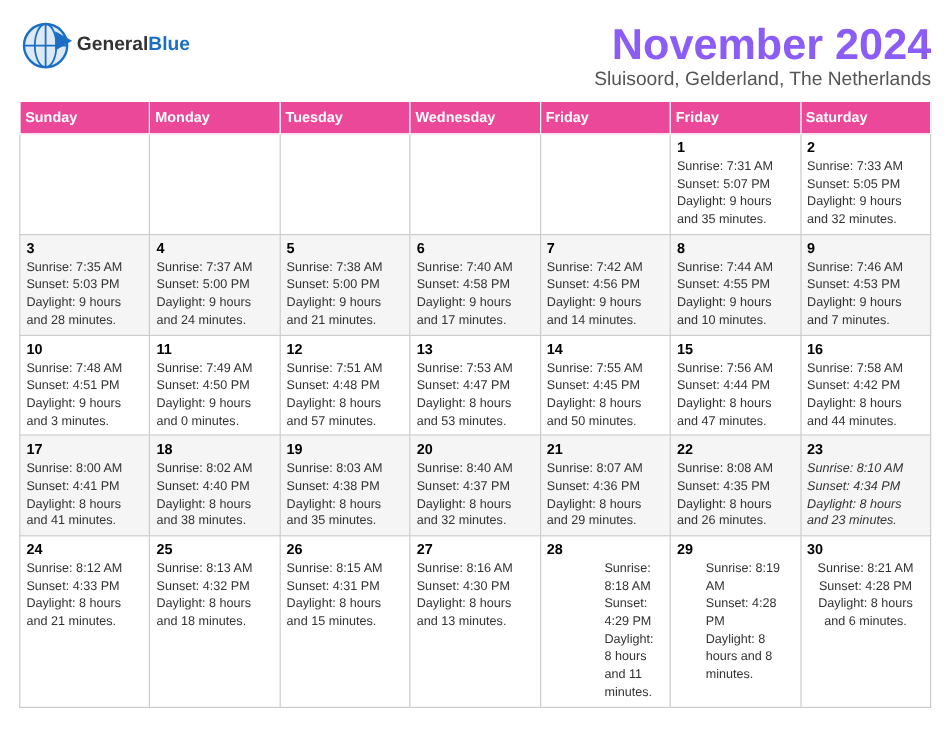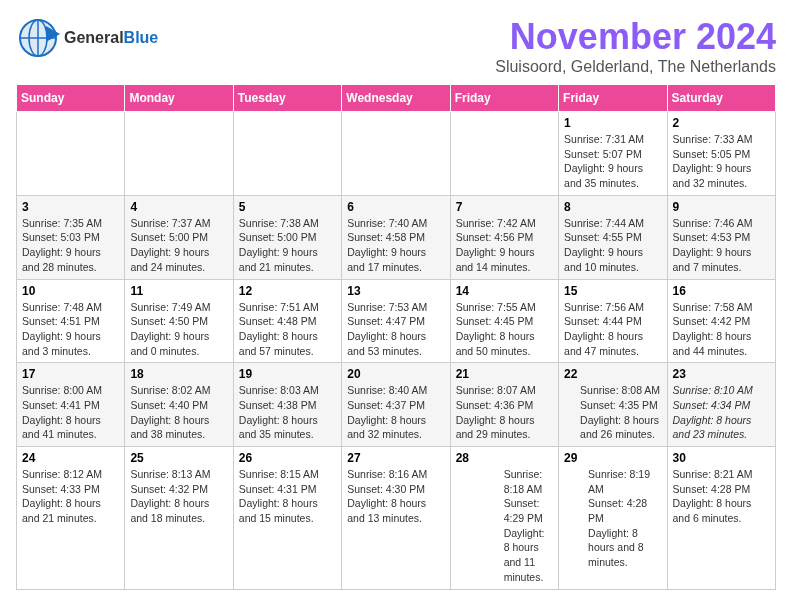--- a/index.html
+++ b/index.html
@@ -254,21 +254,21 @@
 Daylight: 8 hours and 32 minutes.</div>
         </td>
         <td>
           <span class="day-num">21</span>
           <div class="day-info" style="white-space: pre-line;">Sunrise: 8:07 AM
 Sunset: 4:36 PM
 Daylight: 8 hours and 29 minutes.</div>
         </td>
         <td>
           <span class="day-num">22</span>
-          <div class="day-info" style="white-space: pre-line; margin-left: 16px;">Sunrise: 8:08 AM
+          <div class="day-info" style="white-space: pre-line;">Sunrise: 8:08 AM
 Sunset: 4:35 PM
 Daylight: 8 hours and 26 minutes.</div>
         </td>
         <td>
           <span class="day-num">23</span>
           <div class="day-info" style="white-space: pre-line; font-style: italic;">Sunrise: 8:10 AM
 Sunset: 4:34 PM
 Daylight: 8 hours and 23 minutes.</div>
         </td>
       </tr>
@@ -304,19 +304,19 @@
 Daylight: 8 hours and 11 minutes.</div>
         </td>
         <td>
           <span class="day-num">29</span>
           <div class="day-info" style="white-space: pre-line; margin-left: 24px;">Sunrise: 8:19 AM
 Sunset: 4:28 PM
 Daylight: 8 hours and 8 minutes.</div>
         </td>
         <td>
           <span class="day-num">30</span>
-          <div class="day-info" style="white-space: pre-line;">Sunrise: 8:21 AM
+          <div class="day-info" style="white-space: pre-line; text-align: center;">Sunrise: 8:21 AM
 Sunset: 4:28 PM
 Daylight: 8 hours and 6 minutes.</div>
         </td>
       </tr>
     </tbody>
 </table>
 
 </body></html>

